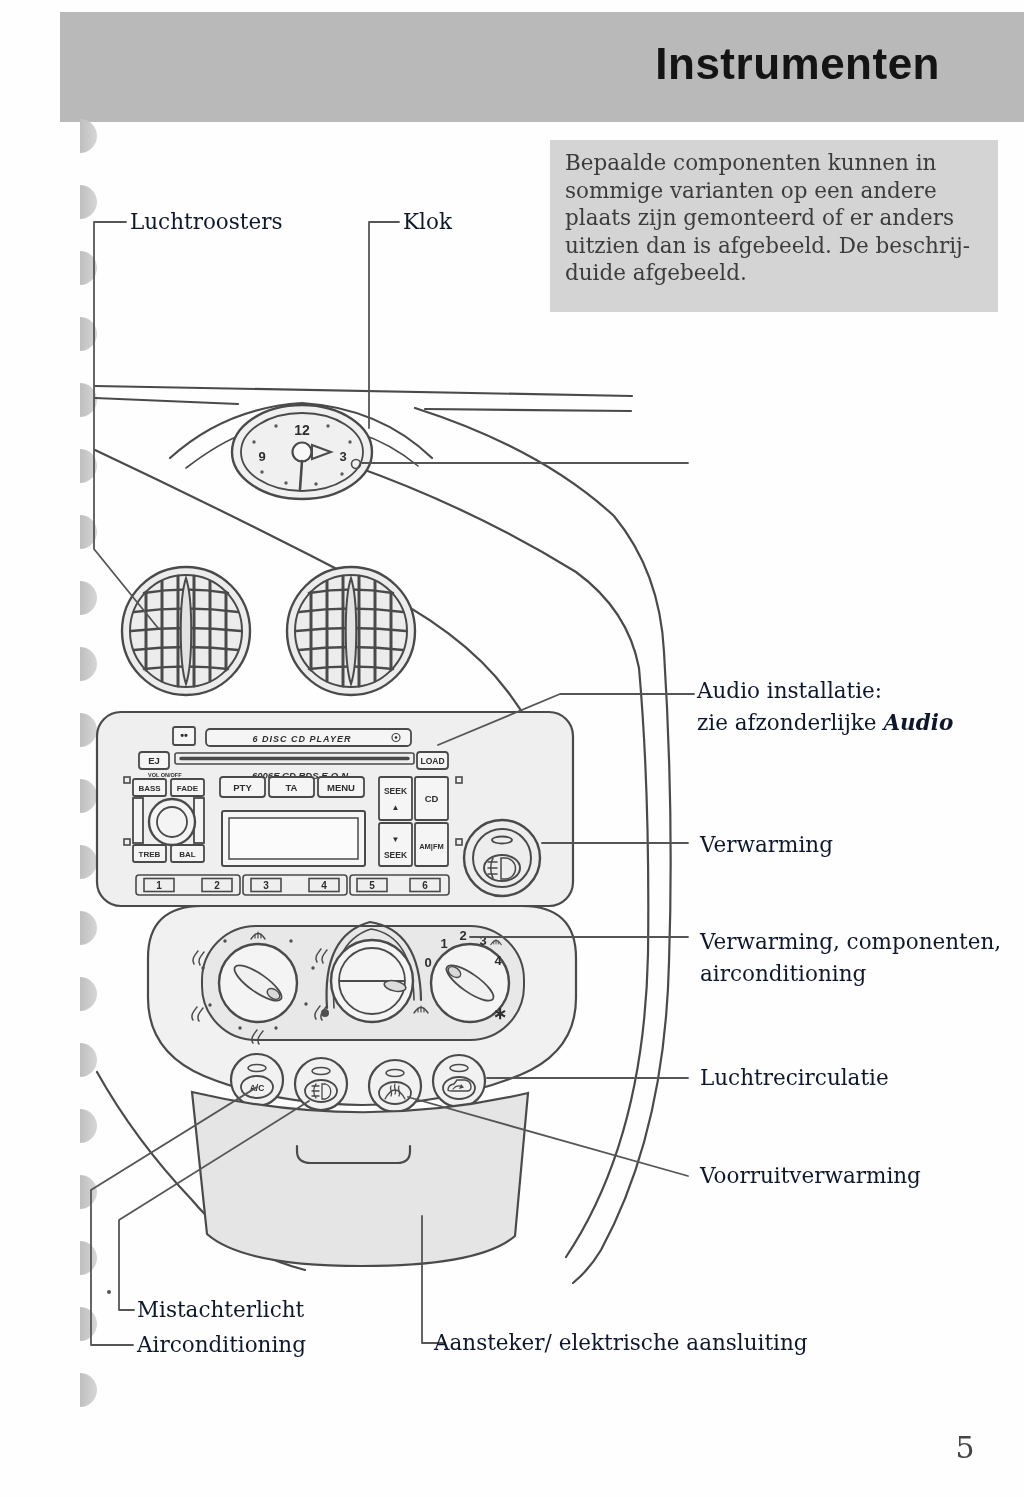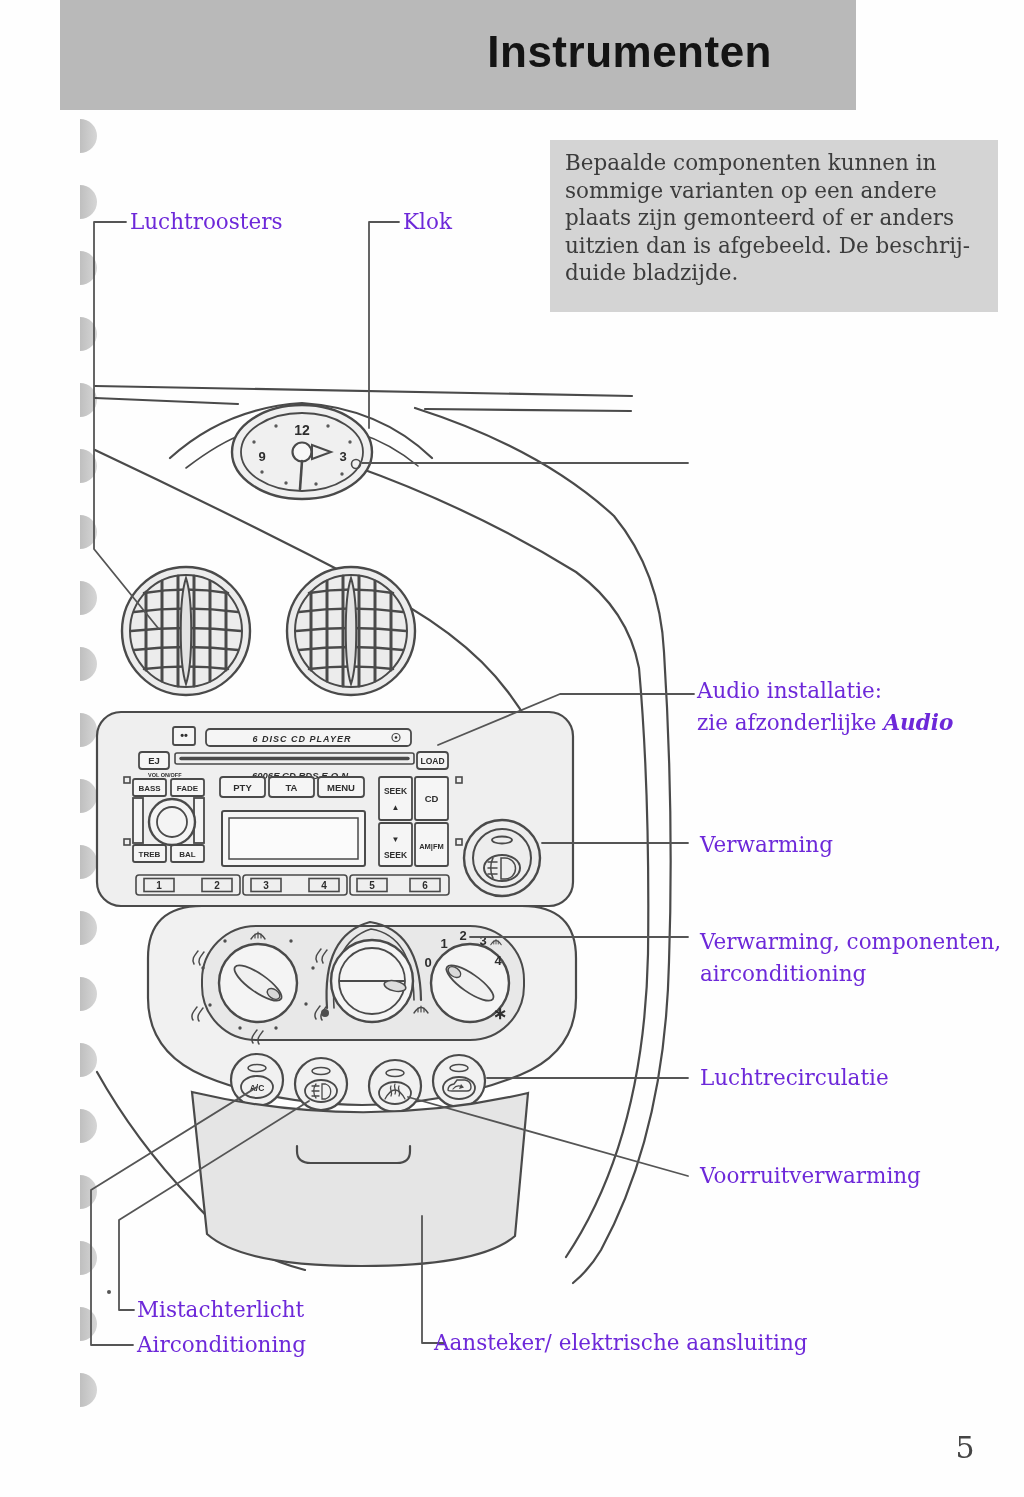--- a/index.html
+++ b/index.html
@@ -1,26 +1,26 @@
 <!DOCTYPE html>
 <html><head>
 <meta charset="utf-8">
 <style>
   html,body{margin:0;padding:0;}
   body{width:1024px;height:1497px;position:relative;background:#ffffff;
        font-family:"DejaVu Serif", serif;overflow:hidden;}
   .page{position:absolute;inset:0;background:#fefefe;}
-  .header-bar{position:absolute;left:60px;top:0;width:796px;height:110px;background:#b9b9b9;}
+  .header-bar{position:absolute;left:60px;top:12px;width:964px;height:110px;background:#b9b9b9;}
   .header-title{position:absolute;right:84px;top:30px;
        font-family:"Liberation Sans", sans-serif;font-weight:bold;font-size:44px;
        color:#141414;letter-spacing:0.5px;line-height:1;}
   .info-box{position:absolute;left:550px;top:140px;width:448px;height:172px;
        background:#d4d4d4;box-sizing:border-box;padding:9px 0 0 15px;}
   .info-line{font-size:21.5px;line-height:27.5px;color:#3c3c3c;white-space:nowrap;}
-  .callout{position:absolute;font-size:21.5px;color:#6d28d9;line-height:32px;white-space:nowrap;}
+  .callout{position:absolute;font-size:21.5px;color:#0f172a;line-height:32px;white-space:nowrap;}
   .bi{font-weight:bold;font-style:italic;margin-top:37px;}
   .page-num{position:absolute;left:930px;top:1430px;width:70px;text-align:center;
        font-size:30px;color:#454545;}
   .hole{position:absolute;left:80px;width:17px;height:34px;
        background:linear-gradient(to right,#bfbfbf,#d6d6d6);
        border-radius:0 17px 17px 0;z-index:1;}
   svg.art{position:absolute;left:0;top:0;z-index:2;pointer-events:none;}
   .labels{position:absolute;inset:0;z-index:3;}
   .ln{fill:none;stroke:#4a4a4a;stroke-width:2.2;stroke-linecap:round;stroke-linejoin:round;}
   .ln1{fill:none;stroke:#4a4a4a;stroke-width:1.6;stroke-linecap:round;}
@@ -65,21 +65,21 @@
 
 <div class="header-bar">
   <div class="header-title">Instrumenten</div>
 </div>
 
 <div class="info-box">
   <div class="info-line">Bepaalde componenten kunnen in</div>
   <div class="info-line">sommige varianten op een andere</div>
   <div class="info-line">plaats zijn gemonteerd of er anders</div>
   <div class="info-line">uitzien dan is afgebeeld. De beschrij-</div>
-  <div class="info-line">duide bladzijde.</div>
+  <div class="info-line">duide afgebeeld.</div>
 </div>
 
 <svg class="art" width="1024" height="1497" viewBox="0 0 1024 1497">
   <defs>
     <g id="wsh">
       <path class="ln1" style="stroke-width:1.4" d="M-7,5 Q0,-6 7,5"></path>
       <path class="ln1" style="stroke-width:1.2" d="M-3,0 V4 M0,-2 V4 M3,0 V4"></path>
     </g>
     <g id="airflow">
       <path class="ln1" style="stroke-width:1.5" d="M-3,7 C-6,2 -2,-2 1,-6 M3,8 C0,3 4,-1 7,-5"></path>

